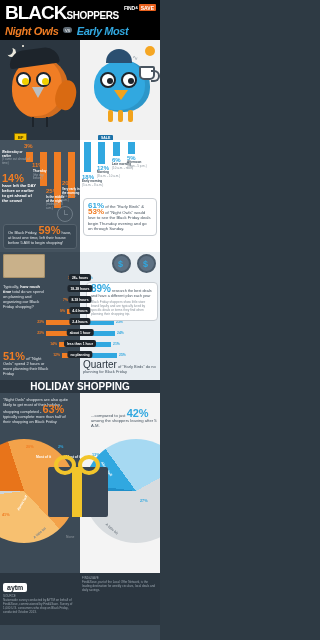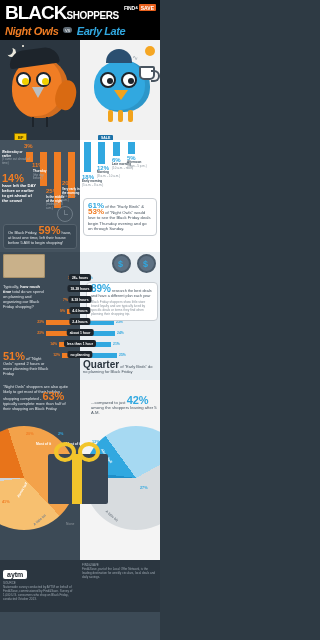--- a/index.html
+++ b/index.html
@@ -110,21 +110,21 @@
   .pbar-b { position:absolute; left:50%; height:5px; background:#31a8e0; top:2px;}
   .pv-o { position:absolute; color:#f07d24; font-size:3.4px; font-weight:bold; top:2px;}
   .pv-b { position:absolute; color:#31a8e0; font-size:3.4px; font-weight:bold; top:2px;}
   .plan-bubble { position:absolute; right:2px; top:30px; width:72px; background:#fff; border:1px solid #c9ced3;
                  border-radius:4px; padding:4px; font-size:3.8px; line-height:4.6px; color:#45525e;}
   .plan-bubble .big { color:#31a8e0; font-weight:bold; font-size:10px;}
   .plan-note { font-size:3.2px; line-height:4px; color:#8a949d; margin-top:2px;}
   .stat51 { position:absolute; left:3px; bottom:4px; width:48px; font-size:4px; line-height:5px; color:#dfe4e8;}
   .stat51 .big { color:#f07d24; font-weight:bold; font-size:11px;}
   .quarter { position:absolute; right:3px; bottom:6px; width:74px; font-size:4px; line-height:5px; color:#45525e;}
-  .quarter .big { color:#2b3640; font-weight:bold; font-size:10px;}
+  .quarter .big { color:#2b3640; font-weight:normal; font-size:10px;}
 
   
   .holiday { position:relative; height:180px; background:#3c4a56; }
   .hol-right-bg{ position:absolute; right:0; top:0; width:50%; height:100%; background:#f4f4f4;}
   .hol-l-txt { position:absolute; left:3px; top:4px; width:70px; font-size:4px; line-height:5px; color:#dfe4e8;}
   .hol-l-txt .big { color:#f07d24; font-weight:bold; font-size:11px;}
   .hol-r-txt { position:absolute; right:3px; top:18px; width:66px; font-size:4.2px; line-height:5.2px; color:#45525e;}
   .hol-r-txt .big { color:#31a8e0; font-weight:bold; font-size:11px;}
   .pies { position:absolute; left:0; top:46px; width:160px; height:110px; }
   .pie { position:absolute; width:104px; height:104px; border-radius:50%; }
@@ -156,21 +156,21 @@
       <span class="find">FIND</span>
       <span class="amp">&amp;</span>
       <span class="save">SAVE</span>
     </div>
     <div class="t2">
       <span>BLACK</span><span class="shop">SHOPPERS</span>
     </div>
     <div class="t3">
       <span class="owls">Night Owls</span>
       <span class="vs">VS</span>
-      <span class="birds">Early Late</span>
+      <span class="birds">Early Most</span>
     </div>
   </div>
 
   <div class="hero">
     <div class="hero-l">
       <div class="moon"></div>
       <div class="star" style="left:22px;top:5px;"></div>
       <div class="star" style="left:34px;top:12px;"></div>
       <div class="owl">
         <div class="cap"></div>
@@ -365,20 +365,23 @@
     <div class="stat51">
       <span class="big">51%</span>
       <span>of "Night Owls" spend 2 hours or more planning their Black Friday</span>
     </div>
     <div class="quarter">
       <span class="big">Quarter</span>
       <span>of "Early Birds" do no planning for Black Friday</span>
     </div>
   </div>
 
+  <div class="banner">
+    <h2>HOLIDAY SHOPPING</h2>
+  </div>
 
   <div class="holiday">
     <div class="hol-right-bg"></div>
     <div class="hol-l-txt">
       <span>"Night Owls" shoppers are also quite likely to get most of their holiday shopping completed -</span>
       <span class="big">63%</span>
       <span>typically complete more than half of their shopping on Black Friday</span>
     </div>
     <div class="hol-r-txt">
       <span>...compared to just</span>

